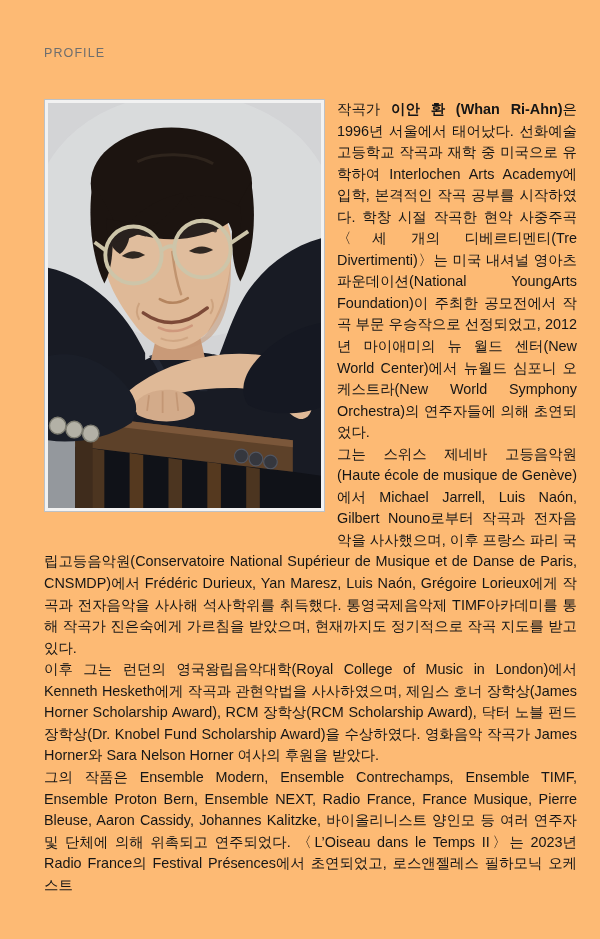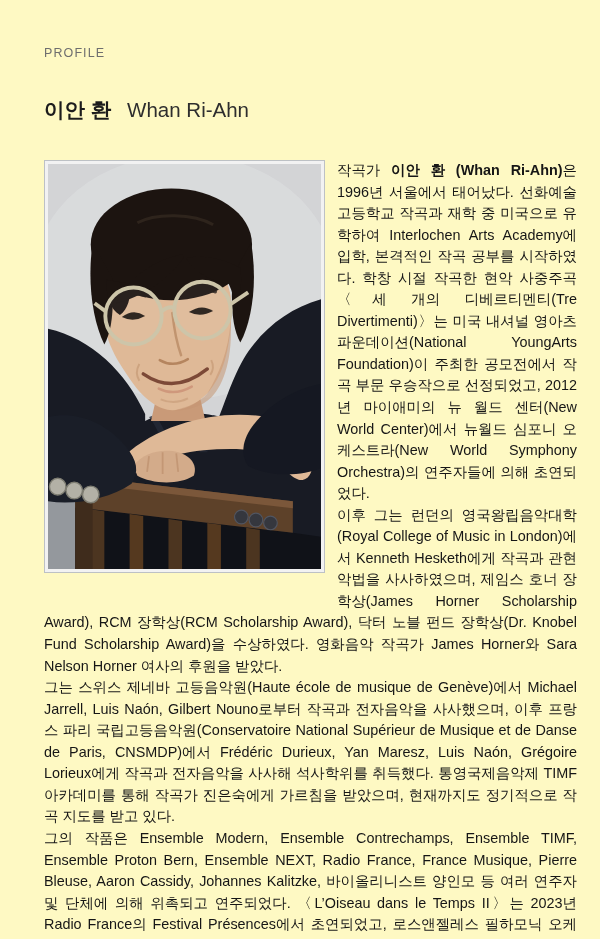--- a/index.html
+++ b/index.html
@@ -1,20 +1,20 @@
 <!DOCTYPE html>
 <html><head>
 <meta charset="utf-8">
 <style>
   * { margin:0; padding:0; box-sizing:border-box; }
   html,body { background:#ffffff; }
   .page {
     position:relative;
     width:600px; height:939px;
-    background:#fef9c3;
+    background:#fdba74;
     overflow:hidden;
     font-family:"Liberation Sans","DejaVu Sans",sans-serif;
     padding:46px 23px 0 44px;
   }
   .kicker {
     font-size:12.5px;
     letter-spacing:1.1px;
     color:#6e6e6e;
     line-height:15px;
   }
@@ -49,24 +49,20 @@
   .bio p { margin:0; }
   .bio b { font-weight:700; }
 </style>
 </head>
 <body>
 
 <div class="page">
 
   <div class="kicker">PROFILE</div>
 
-  <h1 class="title">
-    <span class="name-ko">이안 환</span>
-    <span class="name-en">Whan Ri-Ahn</span>
-  </h1>
 
   <div class="content">
 
     <figure class="portrait-frame" title="의자 등받이에 팔을 얹고 웃고 있는 안경 쓴 작곡가 이안 환의 프로필 사진">
       <svg viewBox="0 0 281 413" preserveAspectRatio="none">
 
         <rect x="0" y="0" width="281" height="413" fill="#d3d4d6"></rect>
         <ellipse cx="140" cy="115" rx="155" ry="125" fill="#dfe0e2" opacity="0.55"></ellipse>
 
         <path d="M0,168 C45,178 80,212 100,255 L100,262 C118,252 158,252 176,258 C184,238 194,206 210,186 C228,163 252,146 281,138 L281,413 L0,413 Z" fill="#181b24"></path>
@@ -141,19 +137,19 @@
         <g stroke="#515560" stroke-width="1.2">
           <circle cx="199" cy="360" r="7" fill="#35373e"></circle>
           <circle cx="214" cy="363" r="7" fill="#35373e"></circle>
           <circle cx="229" cy="366" r="7" fill="#35373e"></circle>
         </g>
       </svg>
     </figure>
 
     <div class="bio">
       <p><span>작곡가 </span><b>이안 환 (Whan Ri-Ahn)</b><span>은 1996년 서울에서 태어났다. 선화예술고등학교 작곡과 재학 중 미국으로 유학하여 Interlochen Arts Academy에 입학, 본격적인 작곡 공부를 시작하였다. 학창 시절 작곡한 현악 사중주곡 〈세 개의 디베르티멘티(Tre Divertimenti)〉는 미국 내셔널 영아츠 파운데이션(National YoungArts Foundation)이 주최한 공모전에서 작곡 부문 우승작으로 선정되었고, 2012년 마이애미의 뉴 월드 센터(New World Center)에서 뉴월드 심포니 오케스트라(New World Symphony Orchestra)의 연주자들에 의해 초연되었다.</span></p>
+      <p>그는 스위스 제네바 고등음악원(Haute école de musique de Genève)에서 Michael Jarrell, Luis Naón, Gilbert Nouno로부터 작곡과 전자음악을 사사했으며, 이후 프랑스 파리 국립고등음악원(Conservatoire National Supérieur de Musique et de Danse de Paris, CNSMDP)에서 Frédéric Durieux, Yan Maresz, Luis Naón, Grégoire Lorieux에게 작곡과 전자음악을 사사해 석사학위를 취득했다. 통영국제음악제 TIMF아카데미를 통해 작곡가 진은숙에게 가르침을 받았으며, 현재까지도 정기적으로 작곡 지도를 받고 있다.</p>
       <p>이후 그는 런던의 영국왕립음악대학(Royal College of Music in London)에서 Kenneth Hesketh에게 작곡과 관현악법을 사사하였으며, 제임스 호너 장학상(James Horner Scholarship Award), RCM 장학상(RCM Scholarship Award), 닥터 노블 펀드 장학상(Dr. Knobel Fund Scholarship Award)을 수상하였다. 영화음악 작곡가 James Horner와 Sara Nelson Horner 여사의 후원을 받았다.</p>
-      <p>그는 스위스 제네바 고등음악원(Haute école de musique de Genève)에서 Michael Jarrell, Luis Naón, Gilbert Nouno로부터 작곡과 전자음악을 사사했으며, 이후 프랑스 파리 국립고등음악원(Conservatoire National Supérieur de Musique et de Danse de Paris, CNSMDP)에서 Frédéric Durieux, Yan Maresz, Luis Naón, Grégoire Lorieux에게 작곡과 전자음악을 사사해 석사학위를 취득했다. 통영국제음악제 TIMF아카데미를 통해 작곡가 진은숙에게 가르침을 받았으며, 현재까지도 정기적으로 작곡 지도를 받고 있다.</p>
       <p>그의 작품은 Ensemble Modern, Ensemble Contrechamps, Ensemble TIMF, Ensemble Proton Bern, Ensemble NEXT, Radio France, France Musique, Pierre Bleuse, Aaron Cassidy, Johannes Kalitzke, 바이올리니스트 양인모 등 여러 연주자 및 단체에 의해 위촉되고 연주되었다. 〈L’Oiseau dans le Temps II〉는 2023년 Radio France의 Festival Présences에서 초연되었고, 로스앤젤레스 필하모닉 오케스트</p>
     </div>
 
   </div>
 </div>
 
 </body></html>

